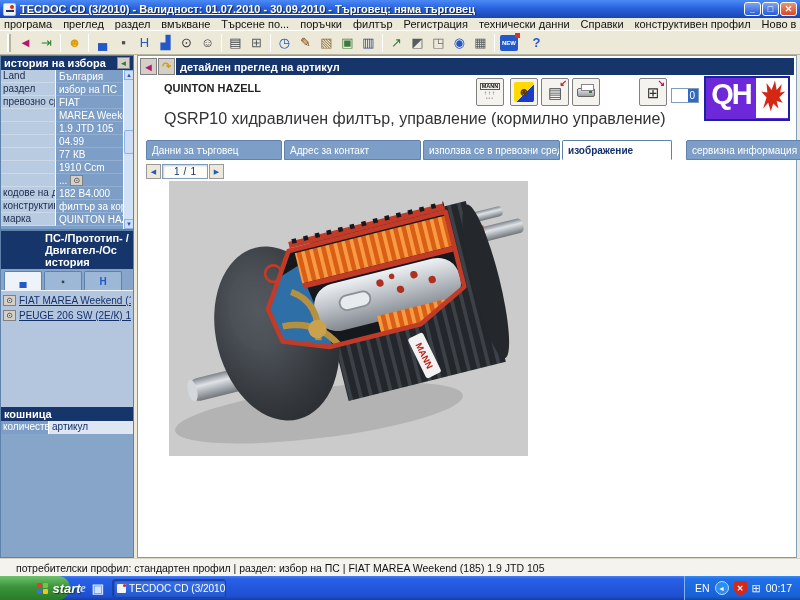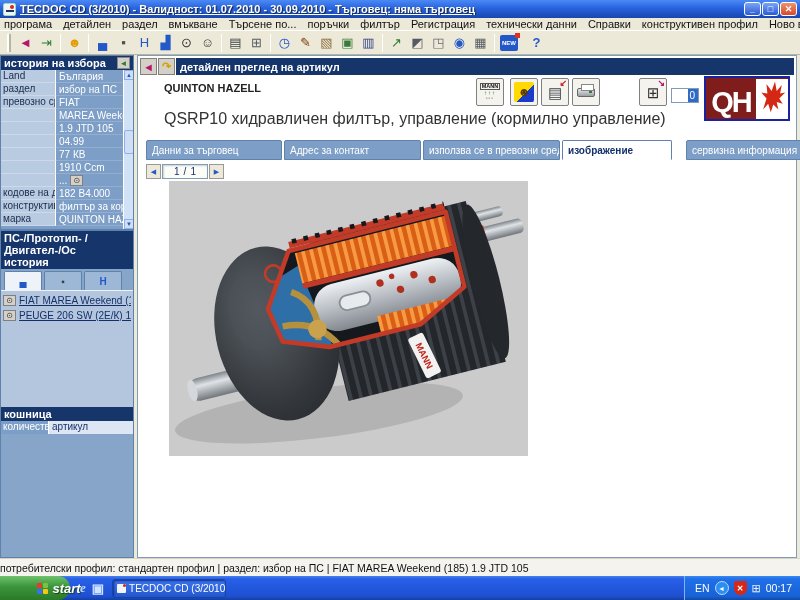--- a/index.html
+++ b/index.html
@@ -37,21 +37,21 @@
   .helpbtn { color:#2358c8; font-weight:bold; font-size:13px; margin-left:6px; }
 
   
   .content { position:absolute; left:0; top:55px; width:800px; height:503px; display:flex; padding:0 3px 0 0; }
   .sidebar { width:134px; flex:none; display:flex; flex-direction:column; background:#87a5c8; border:1px solid #5f82ac; margin-right:3px; }
   .main { flex:1; position:relative; background:#fff; border:1px solid #7f9db9; }
 
   
   .sp-head { background:#16356b; color:#fff; font-weight:bold; font-size:11px; padding:1px 3px;
     display:flex; align-items:center; justify-content:space-between; flex:none; }
-  .sp-head .hd-lines { line-height:12px; }
+  .sp-head .hd-lines { line-height:12px;margin-left:41px; }
   .collapse { width:13px; height:12px; background:#d4d0c8; border:1px solid #888; font-size:8px; color:#2e7d32;
     display:flex; align-items:center; justify-content:center; font-weight:bold; flex:none; }
   .htable { position:relative; height:161px; flex:none; background:#7d9ec6; overflow:hidden; border-bottom:2px solid #5f82ac; }
   .hrow { display:flex; height:13px; }
   .hl { width:55px; flex:none; background:#b9cbe1; color:#1a2a4a; font-size:10px; padding:0 2px;
     border-right:1px solid #fff; border-bottom:1px solid #cdd9ea; overflow:hidden; white-space:nowrap; }
   .hv { flex:1; background:#7d9ec6; color:#fff; font-size:10px; padding:0 3px;
     border-bottom:1px solid #93aecf; overflow:hidden; white-space:nowrap; display:flex; align-items:center; gap:3px; }
   .mini-btn { width:13px; height:11px; background:#d4d0c8; border:1px solid #808080; color:#333;
     font-size:8px; display:inline-flex; align-items:center; justify-content:center; flex:none; }
@@ -95,41 +95,41 @@
   .info-face { font-size:12px; color:#5a3b00; }
   .info-bang { position:absolute; right:0px; bottom:-2px; color:#1a3cc8; font-weight:bold; font-size:10px; }
   .corner-arr { position:absolute; top:0px; right:1px; font-size:9px; font-weight:bold; }
   .list-glyph { font-size:15px; color:#3a3f45; }
   .printer-shape { width:18px; height:9px; background:linear-gradient(#e8e8e8,#9aa0a6); border:1px solid #666; border-radius:2px; position:relative; }
   .printer-shape::before { content:""; position:absolute; left:3px; top:-5px; width:11px; height:5px; background:#fff; border:1px solid #888; }
   .printer-shape::after { content:""; position:absolute; right:2px; top:2px; width:3px; height:2px; background:#2e7d32; }
   .cart-glyph { font-size:15px; color:#333; }
   .qty { position:absolute; top:12px; left:195px; width:28px; height:15px; font-size:10px; text-align:right;
     border:1px solid #7f9db9; background:linear-gradient(to right,#fff 60%,#316ac5 60%); color:#fff; padding-right:3px; }
-  .qh-logo { position:absolute; top:0px; left:228px; width:86px; height:45px; background:#7f1d1d; border:2px solid #1a22a0;
-    display:flex; align-items:flex-end; }
+  .qh-logo { position:absolute; top:0px; left:228px; width:86px; height:45px; background:#6d28d9; border:2px solid #1a22a0;
+    display:flex; align-items:flex-start; }
   .qh-t { flex:1; color:#fff; font-weight:bold; font-size:29px; display:flex; align-items:center; justify-content:center;
     letter-spacing:-2px; font-family:"Liberation Sans",sans-serif; }
   .qh-dragon { width:32px; background:#fff; display:flex; align-items:center; justify-content:center; }
 
   .tabs { position:absolute; left:0; top:84px; right:0; height:20px; }
   .tab { position:absolute; top:0; height:20px; background:#7d9ec6; border:1px solid #5f82ac;
     color:#fff; font-size:10px; display:flex; align-items:center; padding-left:5px;
     white-space:nowrap; overflow:hidden; border-radius:2px 2px 0 0; }
   .tab.active { background:#fff; color:#14306b; font-weight:bold; border-bottom:1px solid #fff; }
   .pager { position:absolute; left:8px; top:108px; display:flex; align-items:center; gap:1px; }
   .pg-btn { width:15px; height:15px; background:#ece9d8; border:1px solid #999; display:flex; align-items:center;
     justify-content:center; font-size:7px; color:#2358c8; }
   .pg-box { width:46px; height:15px; border:1px solid #7f9db9; background:#fdfdf8; font-size:10px; color:#14306b;
     display:flex; align-items:center; justify-content:center; gap:4px; box-shadow:inset 1px 1px 2px #ccc; }
   .imgarea { position:absolute; left:31px; top:125px; width:359px; height:275px; background:#cbcbcb; }
 
   
   .statusbar { position:absolute; left:0; top:558px; width:800px; height:18px; background:#f4f3ee;
-    border-top:1px solid #d8d4c4; font-size:10.5px; color:#111; display:flex; align-items:center; padding-left:0;
+    border-top:1px solid #d8d4c4; font-size:10.5px; color:#111; display:flex; align-items:center; padding-left:16px;
     white-space:nowrap; overflow:hidden; }
 
   
   .taskbar { position:absolute; left:0; top:576px; width:800px; height:24px;
     background:linear-gradient(to bottom,#4a80f0 0%,#2760e8 12%,#1e4fd0 85%,#153f9e 100%);
     display:flex; align-items:center; }
   .startbtn { width:70px; height:24px; background:linear-gradient(to bottom,#6fc26c,#3a9439 45%,#2b7a2a);
     border-radius:0 12px 12px 0; display:flex; align-items:center; justify-content:center; gap:4px;
     color:#fff; font-weight:bold; font-style:italic; font-size:13px; text-shadow:1px 1px 1px #164016; flex:none;padding-left:48px; }
   .winflag { width:11px; height:11px; display:grid; grid-template-columns:5px 5px; grid-template-rows:5px 5px; gap:1px; }
@@ -160,21 +160,21 @@
   <div class="titlebar">
     <span class="td-ico"></span>
     <span class="title-text">TECDOC CD (3/2010)  -  Валидност: 01.07.2010 - 30.09.2010  -  Търговец: няма търговец</span>
     <span class="winbtn">_</span>
     <span class="winbtn">□</span>
     <span class="winbtn close">✕</span>
   </div>
 
   <div class="menubar">
     <span class="mi">програма</span>
-    <span class="mi">детайлен</span>
+    <span class="mi">преглед</span>
     <span class="mi">раздел</span>
     <span class="mi">вмъкване</span>
     <span class="mi">Търсене по...</span>
     <span class="mi">поръчки</span>
     <span class="mi">филтър</span>
     <span class="mi">Регистрация</span>
     <span class="mi">технически данни</span>
     <span class="mi">Справки</span>
     <span class="mi">конструктивен профил</span>
     <span class="mi">Ново в каталога</span>

